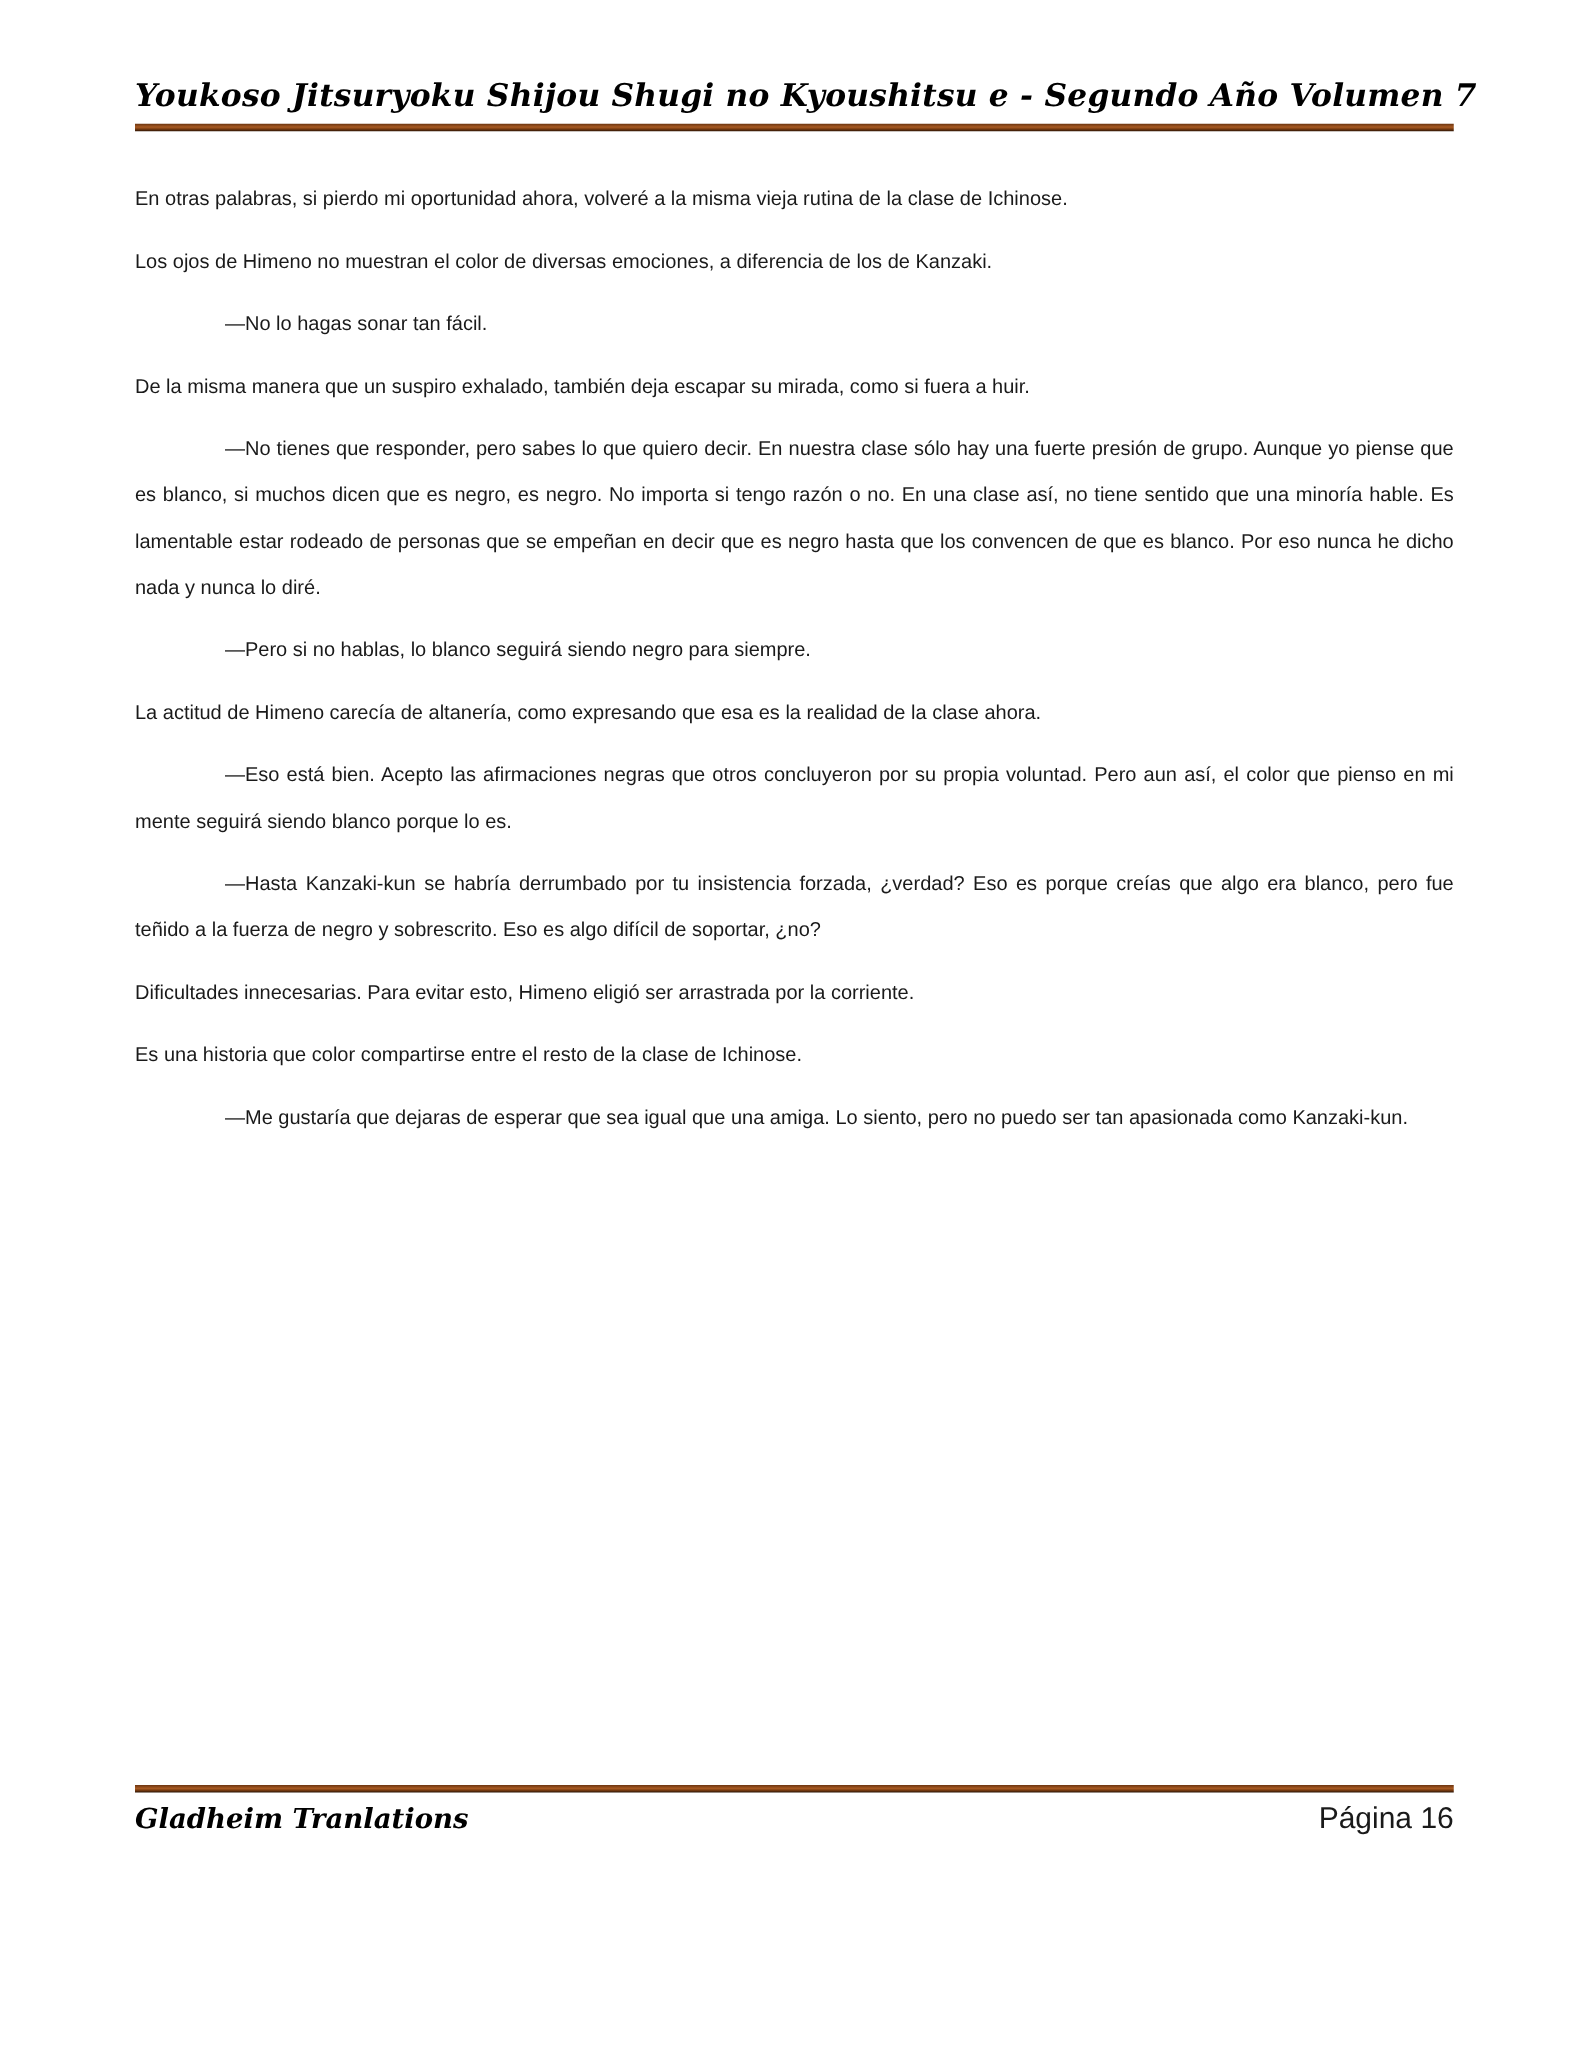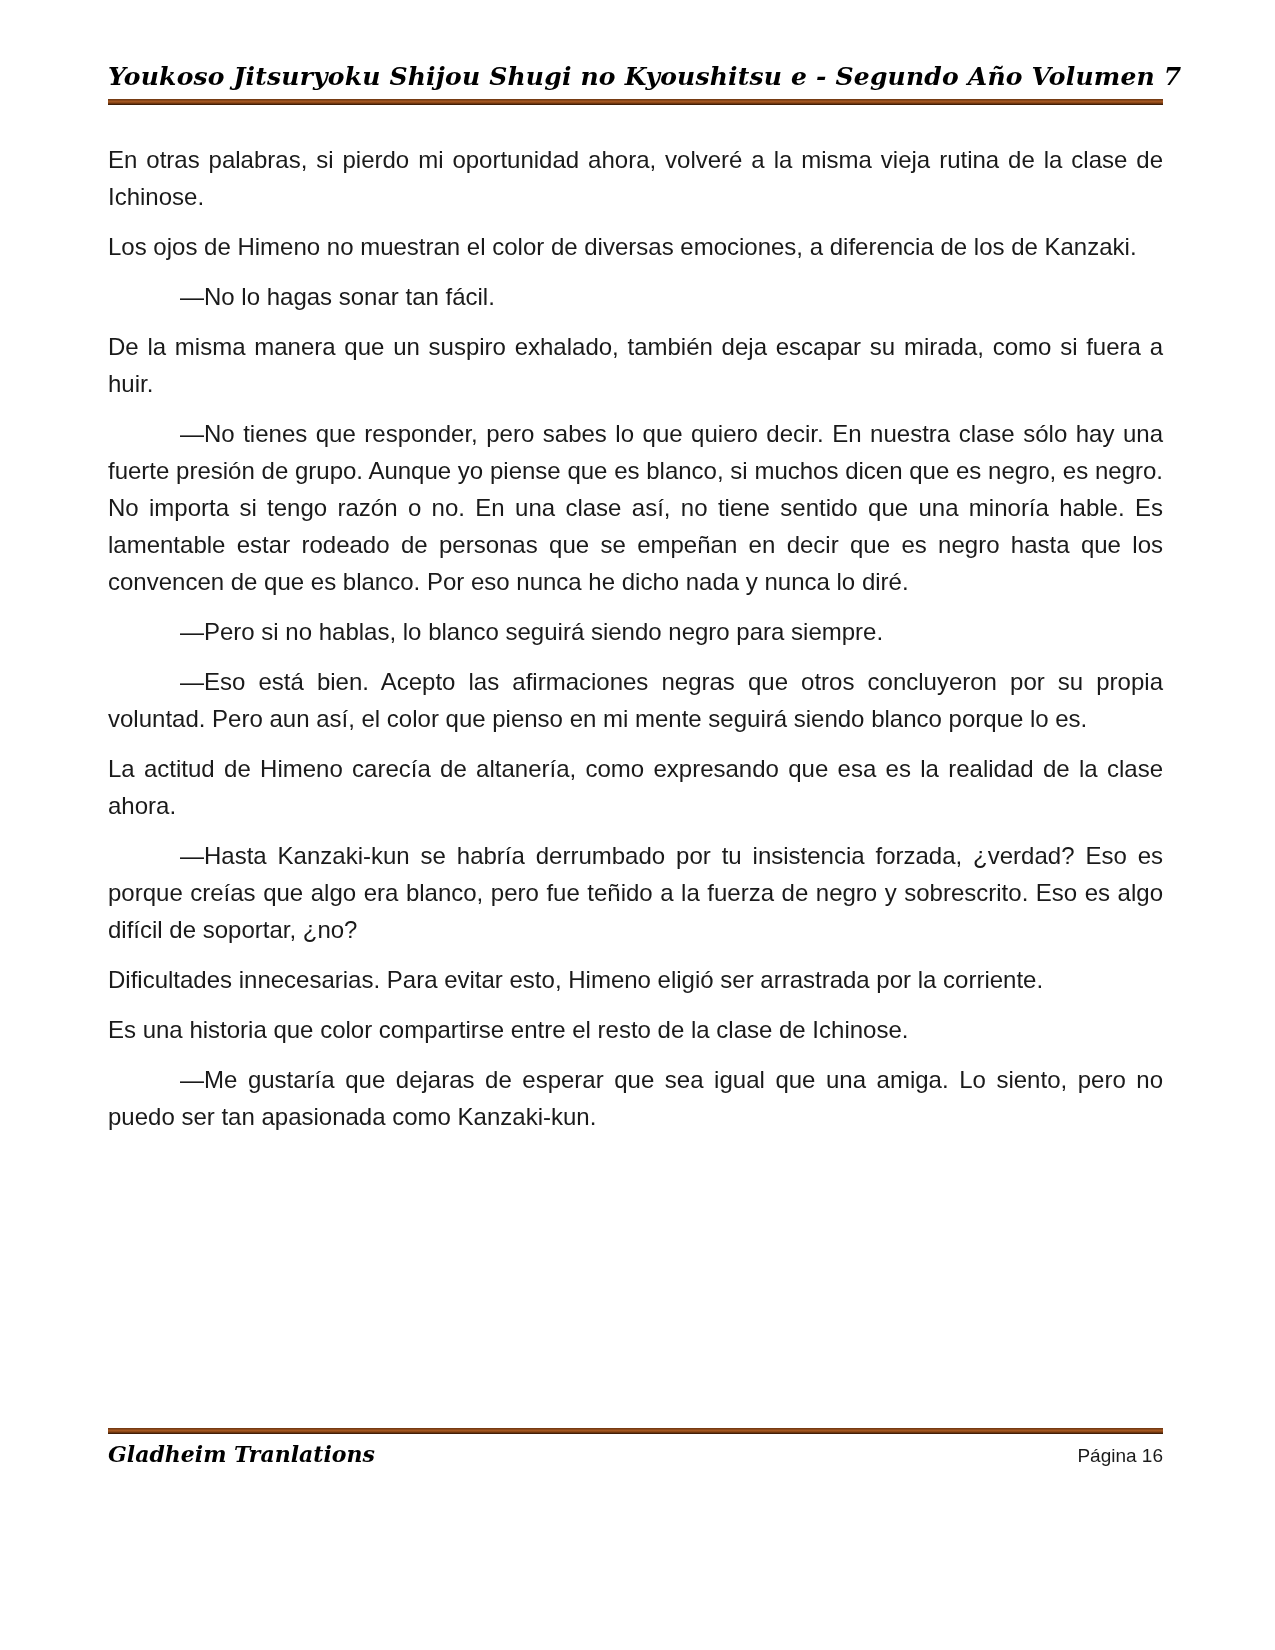--- a/index.html
+++ b/index.html
@@ -29,21 +29,21 @@
     white-space: nowrap;
   }
   .rule {
     height: 6px;
     background: linear-gradient(to bottom, #6b3410 0%, #a85a22 45%, #7a3c10 70%, #2b1405 100%);
   }
   .doc-body {
     margin-top: 36px;
   }
   .para {
-    font-size: 24px;
+    font-size: 16px;
     line-height: 37px;
     text-align: justify;
     margin-bottom: 13px;
   }
   .para.indent {
     text-indent: 72px;
   }
   .footer {
     position: absolute;
     left: 108px;
@@ -57,21 +57,21 @@
     margin-top: 7px;
   }
   .footer-brand {
     font-family: "DejaVu Serif", serif;
     font-weight: bold;
     font-style: italic;
     font-size: 22px;
     color: #000000;
   }
   .footer-page {
-    font-size: 19px;
+    font-size: 24px;
     color: #1a1a1a;
   }
 </style>
 </head>
 <body>
 
 <div class="page">
 
   <div class="content">
 
@@ -80,22 +80,22 @@
       <div class="rule"></div>
     </div>
 
     <div class="doc-body">
       <p class="para">En otras palabras, si pierdo mi oportunidad ahora, volveré a la misma vieja rutina de la clase de Ichinose.</p>
       <p class="para">Los ojos de Himeno no muestran el color de diversas emociones, a diferencia de los de Kanzaki.</p>
       <p class="para indent">—No lo hagas sonar tan fácil.</p>
       <p class="para">De la misma manera que un suspiro exhalado, también deja escapar su mirada, como si fuera a huir.</p>
       <p class="para indent">—No tienes que responder, pero sabes lo que quiero decir. En nuestra clase sólo hay una fuerte presión de grupo. Aunque yo piense que es blanco, si muchos dicen que es negro, es negro. No importa si tengo razón o no. En una clase así, no tiene sentido que una minoría hable. Es lamentable estar rodeado de personas que se empeñan en decir que es negro hasta que los convencen de que es blanco. Por eso nunca he dicho nada y nunca lo diré.</p>
       <p class="para indent">—Pero si no hablas, lo blanco seguirá siendo negro para siempre.</p>
+      <p class="para">La actitud de Himeno carecía de altanería, como expresando que esa es la realidad de la clase ahora.</p>
       <p class="para indent">—Eso está bien. Acepto las afirmaciones negras que otros concluyeron por su propia voluntad. Pero aun así, el color que pienso en mi mente seguirá siendo blanco porque lo es.</p>
-      <p class="para">La actitud de Himeno carecía de altanería, como expresando que esa es la realidad de la clase ahora.</p>
       <p class="para indent">—Hasta Kanzaki-kun se habría derrumbado por tu insistencia forzada, ¿verdad? Eso es porque creías que algo era blanco, pero fue teñido a la fuerza de negro y sobrescrito. Eso es algo difícil de soportar, ¿no?</p>
       <p class="para">Dificultades innecesarias. Para evitar esto, Himeno eligió ser arrastrada por la corriente.</p>
       <p class="para">Es una historia que color compartirse entre el resto de la clase de Ichinose.</p>
       <p class="para indent">—Me gustaría que dejaras de esperar que sea igual que una amiga. Lo siento, pero no puedo ser tan apasionada como Kanzaki-kun.</p>
     </div>
 
   </div>
 
   <div class="footer">
     <div class="rule"></div>

